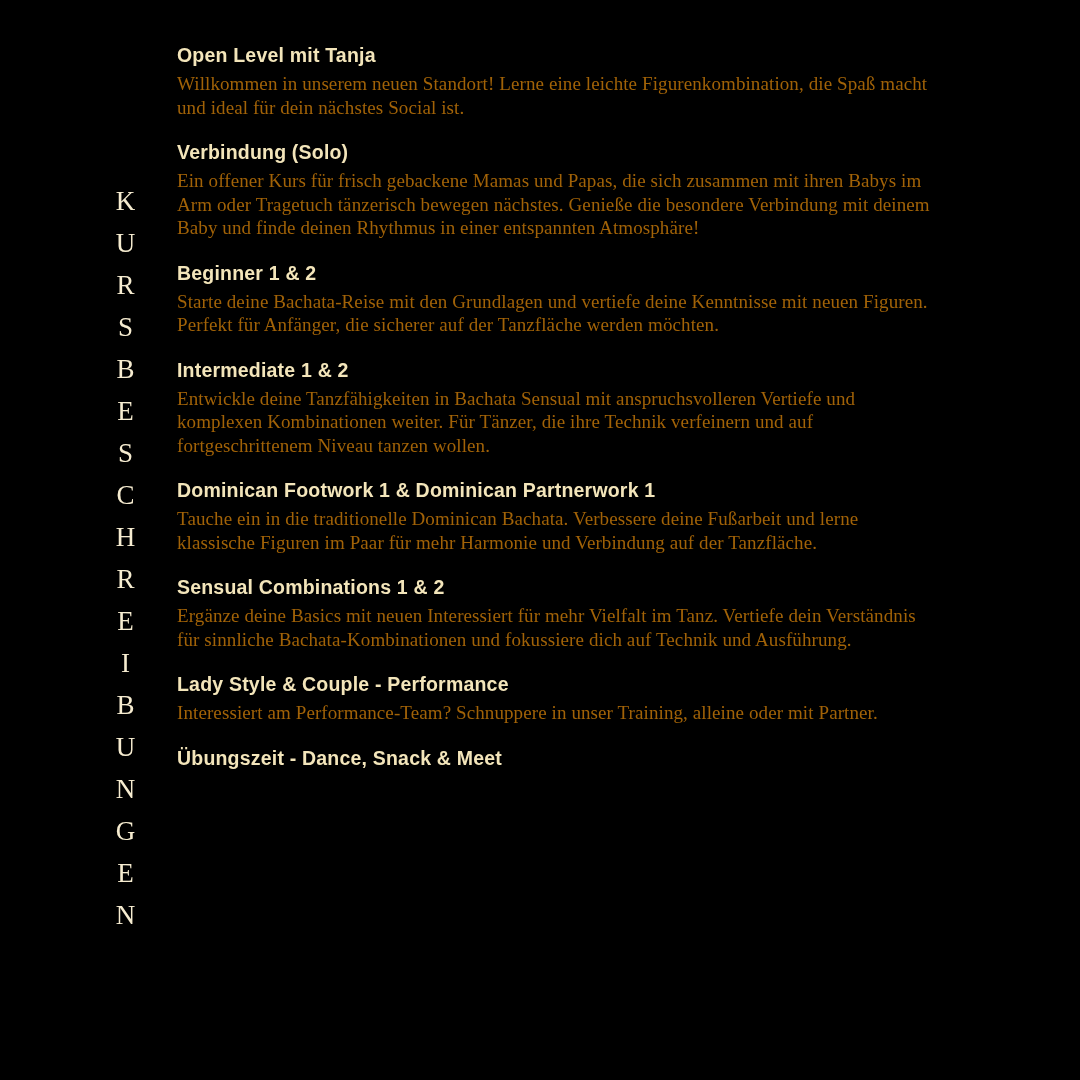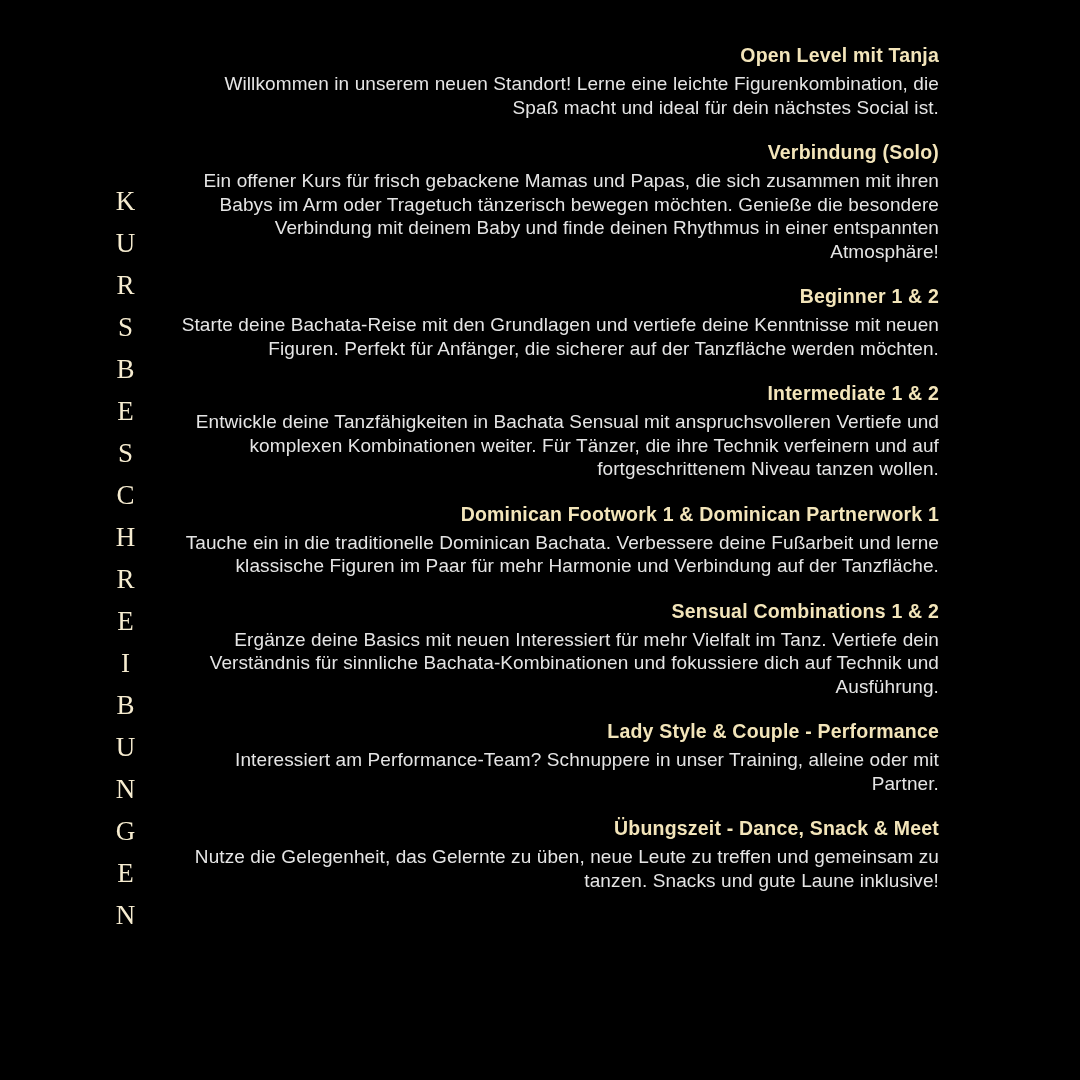--- a/index.html
+++ b/index.html
@@ -40,57 +40,57 @@
     line-height: 1;
   }
   .content {
     position: absolute;
     left: 177px;
     top: 44px;
     width: 762px;
   }
   .course {
     margin-bottom: 22px;
-    text-align: right;
   }
   .course-title {
     margin: 0 0 5px 0;
     font-size: 19.5px;
     font-weight: bold;
     color: #f3e5ba;
     line-height: 23px;
     letter-spacing: 0.2px;
   }
   .course-desc {
     margin: 0;
     font-size: 19px;
     font-weight: normal;
-    color: #e5e5e5;
+    color: #a16207;
     line-height: 23.5px;
     letter-spacing: 0.1px;
+    font-family: Liberation Serif, serif;
   }
 </style>
 </head>
 <body>
 
 <div class="poster">
 
   <aside class="left-rail">
     <div class="vertical-title">KURSBESCHREIBUNGEN</div>
   </aside>
 
   <div class="content" id="sections">
   <section class="course">
     <h2 class="course-title">Open Level mit Tanja</h2>
     <p class="course-desc">Willkommen in unserem neuen Standort! Lerne eine leichte Figurenkombination, die Spaß macht und ideal für dein nächstes Social ist.</p>
   </section>
 
   <section class="course">
     <h2 class="course-title">Verbindung (Solo)</h2>
-    <p class="course-desc">Ein offener Kurs für frisch gebackene Mamas und Papas, die sich zusammen mit ihren Babys im Arm oder Tragetuch tänzerisch bewegen möchten. Genieße die besondere Verbindung mit deinem Baby und finde deinen Rhythmus in einer entspannten Atmosphäre!</p>
+    <p class="course-desc">Ein offener Kurs für frisch gebackene Mamas und Papas, die sich zusammen mit ihren Babys im Arm oder Tragetuch tänzerisch bewegen nächstes. Genieße die besondere Verbindung mit deinem Baby und finde deinen Rhythmus in einer entspannten Atmosphäre!</p>
   </section>
 
   <section class="course">
     <h2 class="course-title">Beginner 1 &amp; 2</h2>
     <p class="course-desc">Starte deine Bachata-Reise mit den Grundlagen und vertiefe deine Kenntnisse mit neuen Figuren. Perfekt für Anfänger, die sicherer auf der Tanzfläche werden möchten.</p>
   </section>
 
   <section class="course">
     <h2 class="course-title">Intermediate 1 &amp; 2</h2>
     <p class="course-desc">Entwickle deine Tanzfähigkeiten in Bachata Sensual mit anspruchsvolleren Vertiefe und komplexen Kombinationen weiter. Für Tänzer, die ihre Technik verfeinern und auf fortgeschrittenem Niveau tanzen wollen.</p>
@@ -107,17 +107,16 @@
   </section>
 
 
   <section class="course">
     <h2 class="course-title">Lady Style  &amp; Couple - Performance</h2>
     <p class="course-desc">Interessiert am Performance-Team? Schnuppere in unser Training, alleine oder mit Partner.</p>
   </section>
 
   <section class="course">
     <h2 class="course-title">Übungszeit - Dance, Snack &amp; Meet</h2>
-    <p class="course-desc">Nutze die Gelegenheit, das Gelernte zu üben, neue Leute zu treffen und gemeinsam zu tanzen. Snacks und gute Laune inklusive!</p>
   </section>
 </div>
 
 </div>
 
 </body></html>

